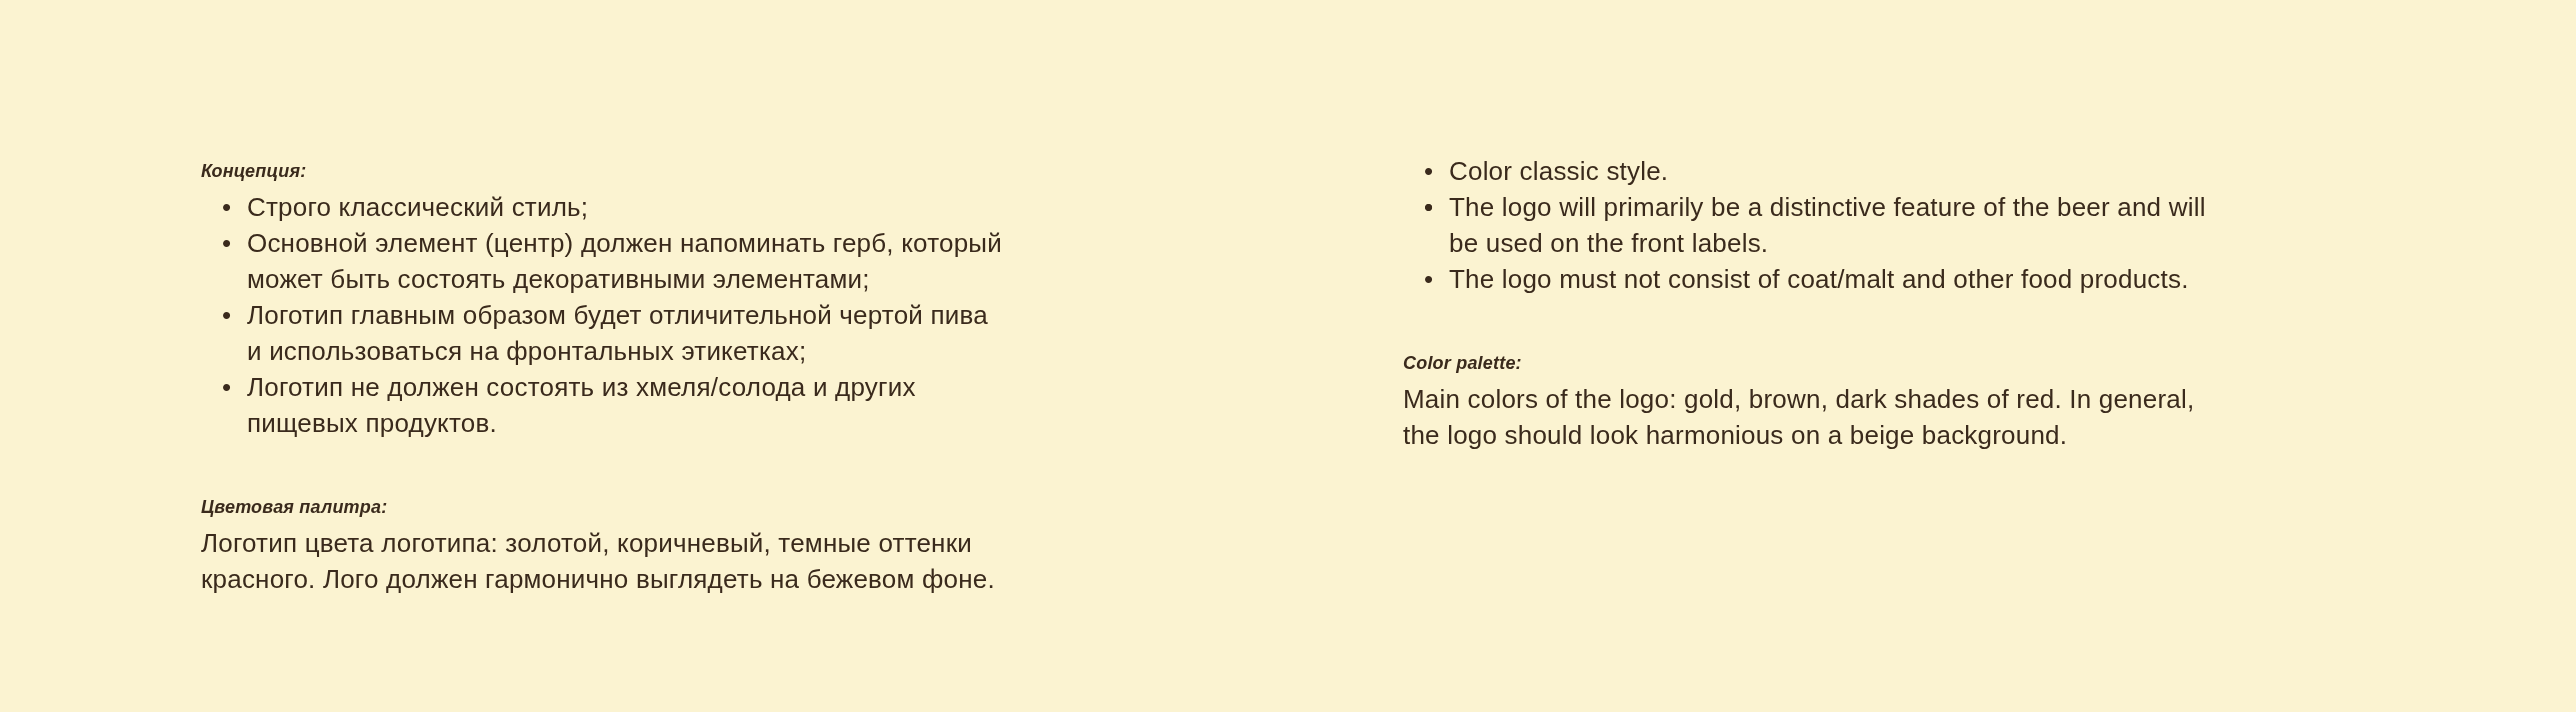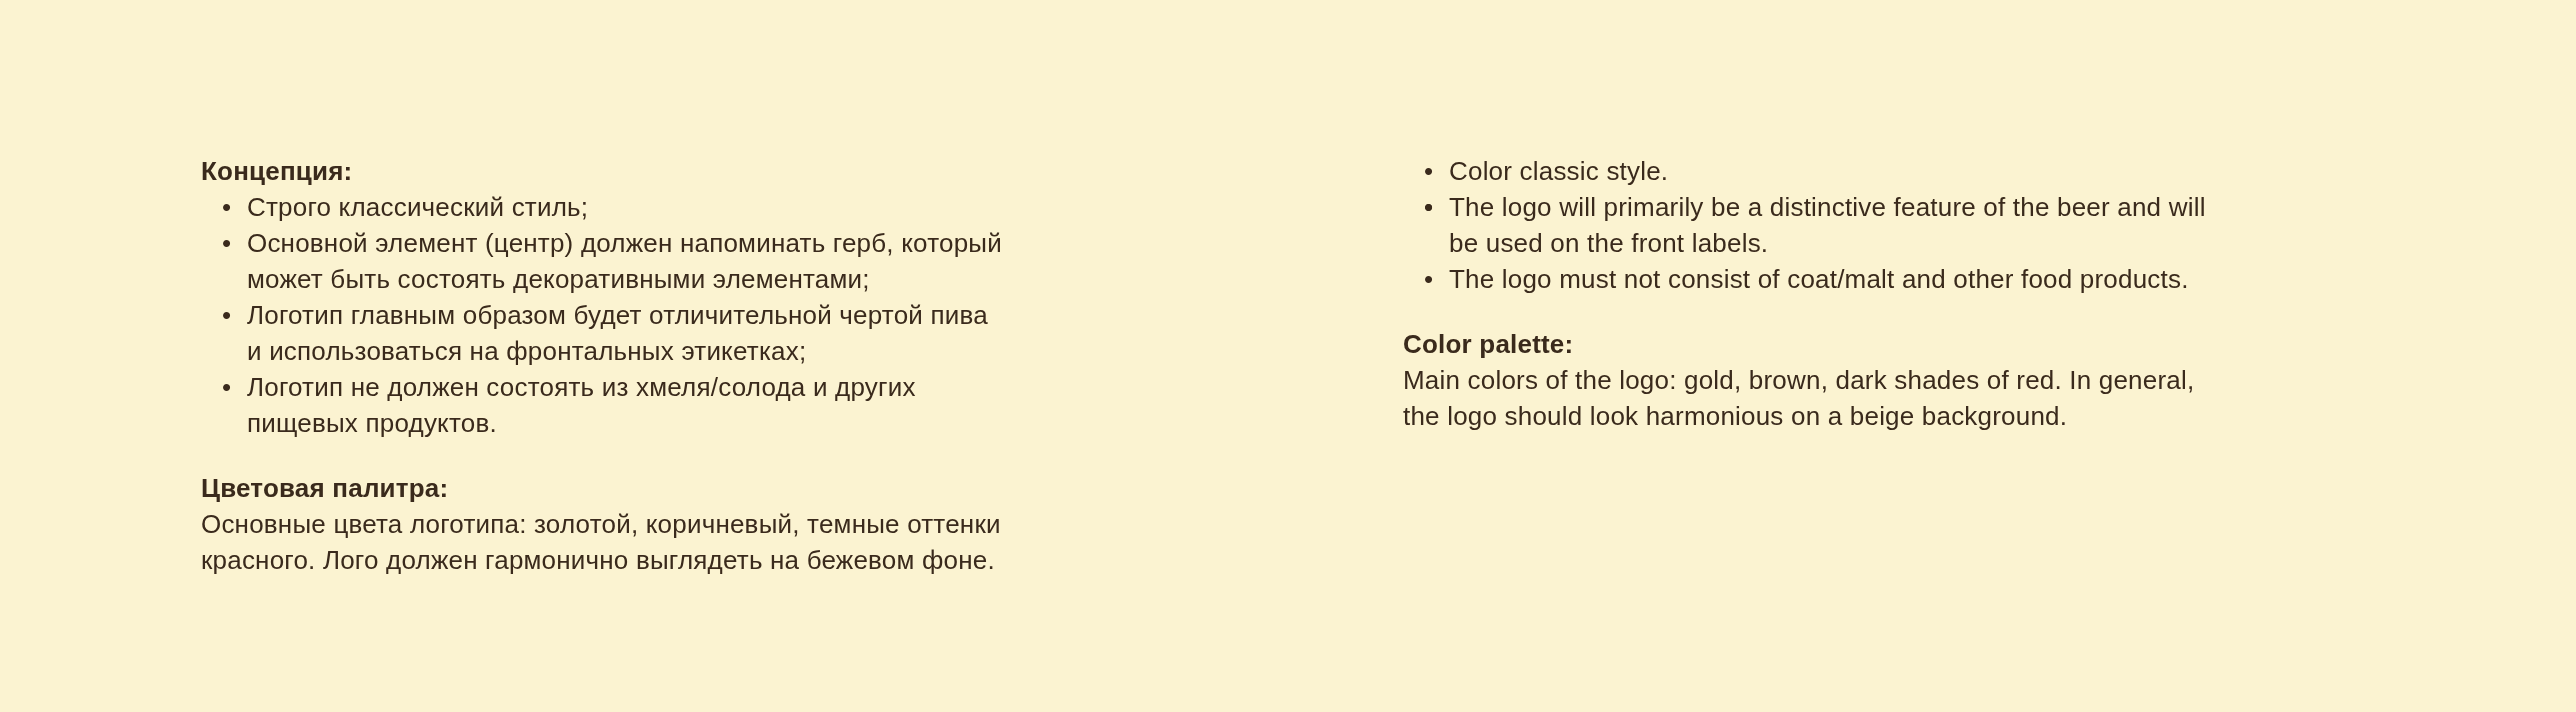--- a/index.html
+++ b/index.html
@@ -25,26 +25,27 @@
     top: 153px;
     width: 1014px;
     font-size: 26px;
     line-height: 36px;
   }
   .brief-column.left  { left: 201px; }
   .brief-column.right { left: 1403px; }
 
   .section-heading {
     font-weight: 700;
-    font-size: 26px;
+    font-size: 18px;
     line-height: 36px;
     letter-spacing: 0.2px;
+    font-style: italic;
   }
   .palette-heading {
-    margin-top: 29px;
+    margin-top: 48px;
   }
   ul.bullet-list {
     list-style: none;
   }
   ul.bullet-list li {
     position: relative;
     padding-left: 46px;
   }
   ul.bullet-list .marker {
     position: absolute;
@@ -80,21 +81,21 @@
         <span class="li-text">Логотип главным образом будет отличительной чертой пива
 и использоваться на фронтальных этикетках;</span>
       </li>
       <li>
         <span class="marker">•</span>
         <span class="li-text">Логотип не должен состоять из хмеля/солода и других
 пищевых продуктов.</span>
       </li>
     </ul>
     <h3 class="section-heading palette-heading">Цветовая палитра:</h3>
-    <p class="palette-text">Основные цвета логотипа: золотой, коричневый, темные оттенки
+    <p class="palette-text">Логотип цвета логотипа: золотой, коричневый, темные оттенки
 красного. Лого должен гармонично выглядеть на бежевом фоне.</p>
   </section>
 
   <section class="brief-column right">
     <ul class="bullet-list">
       <li>
         <span class="marker">•</span>
         <span class="li-text">Color classic style.</span>
       </li>
       <li>

